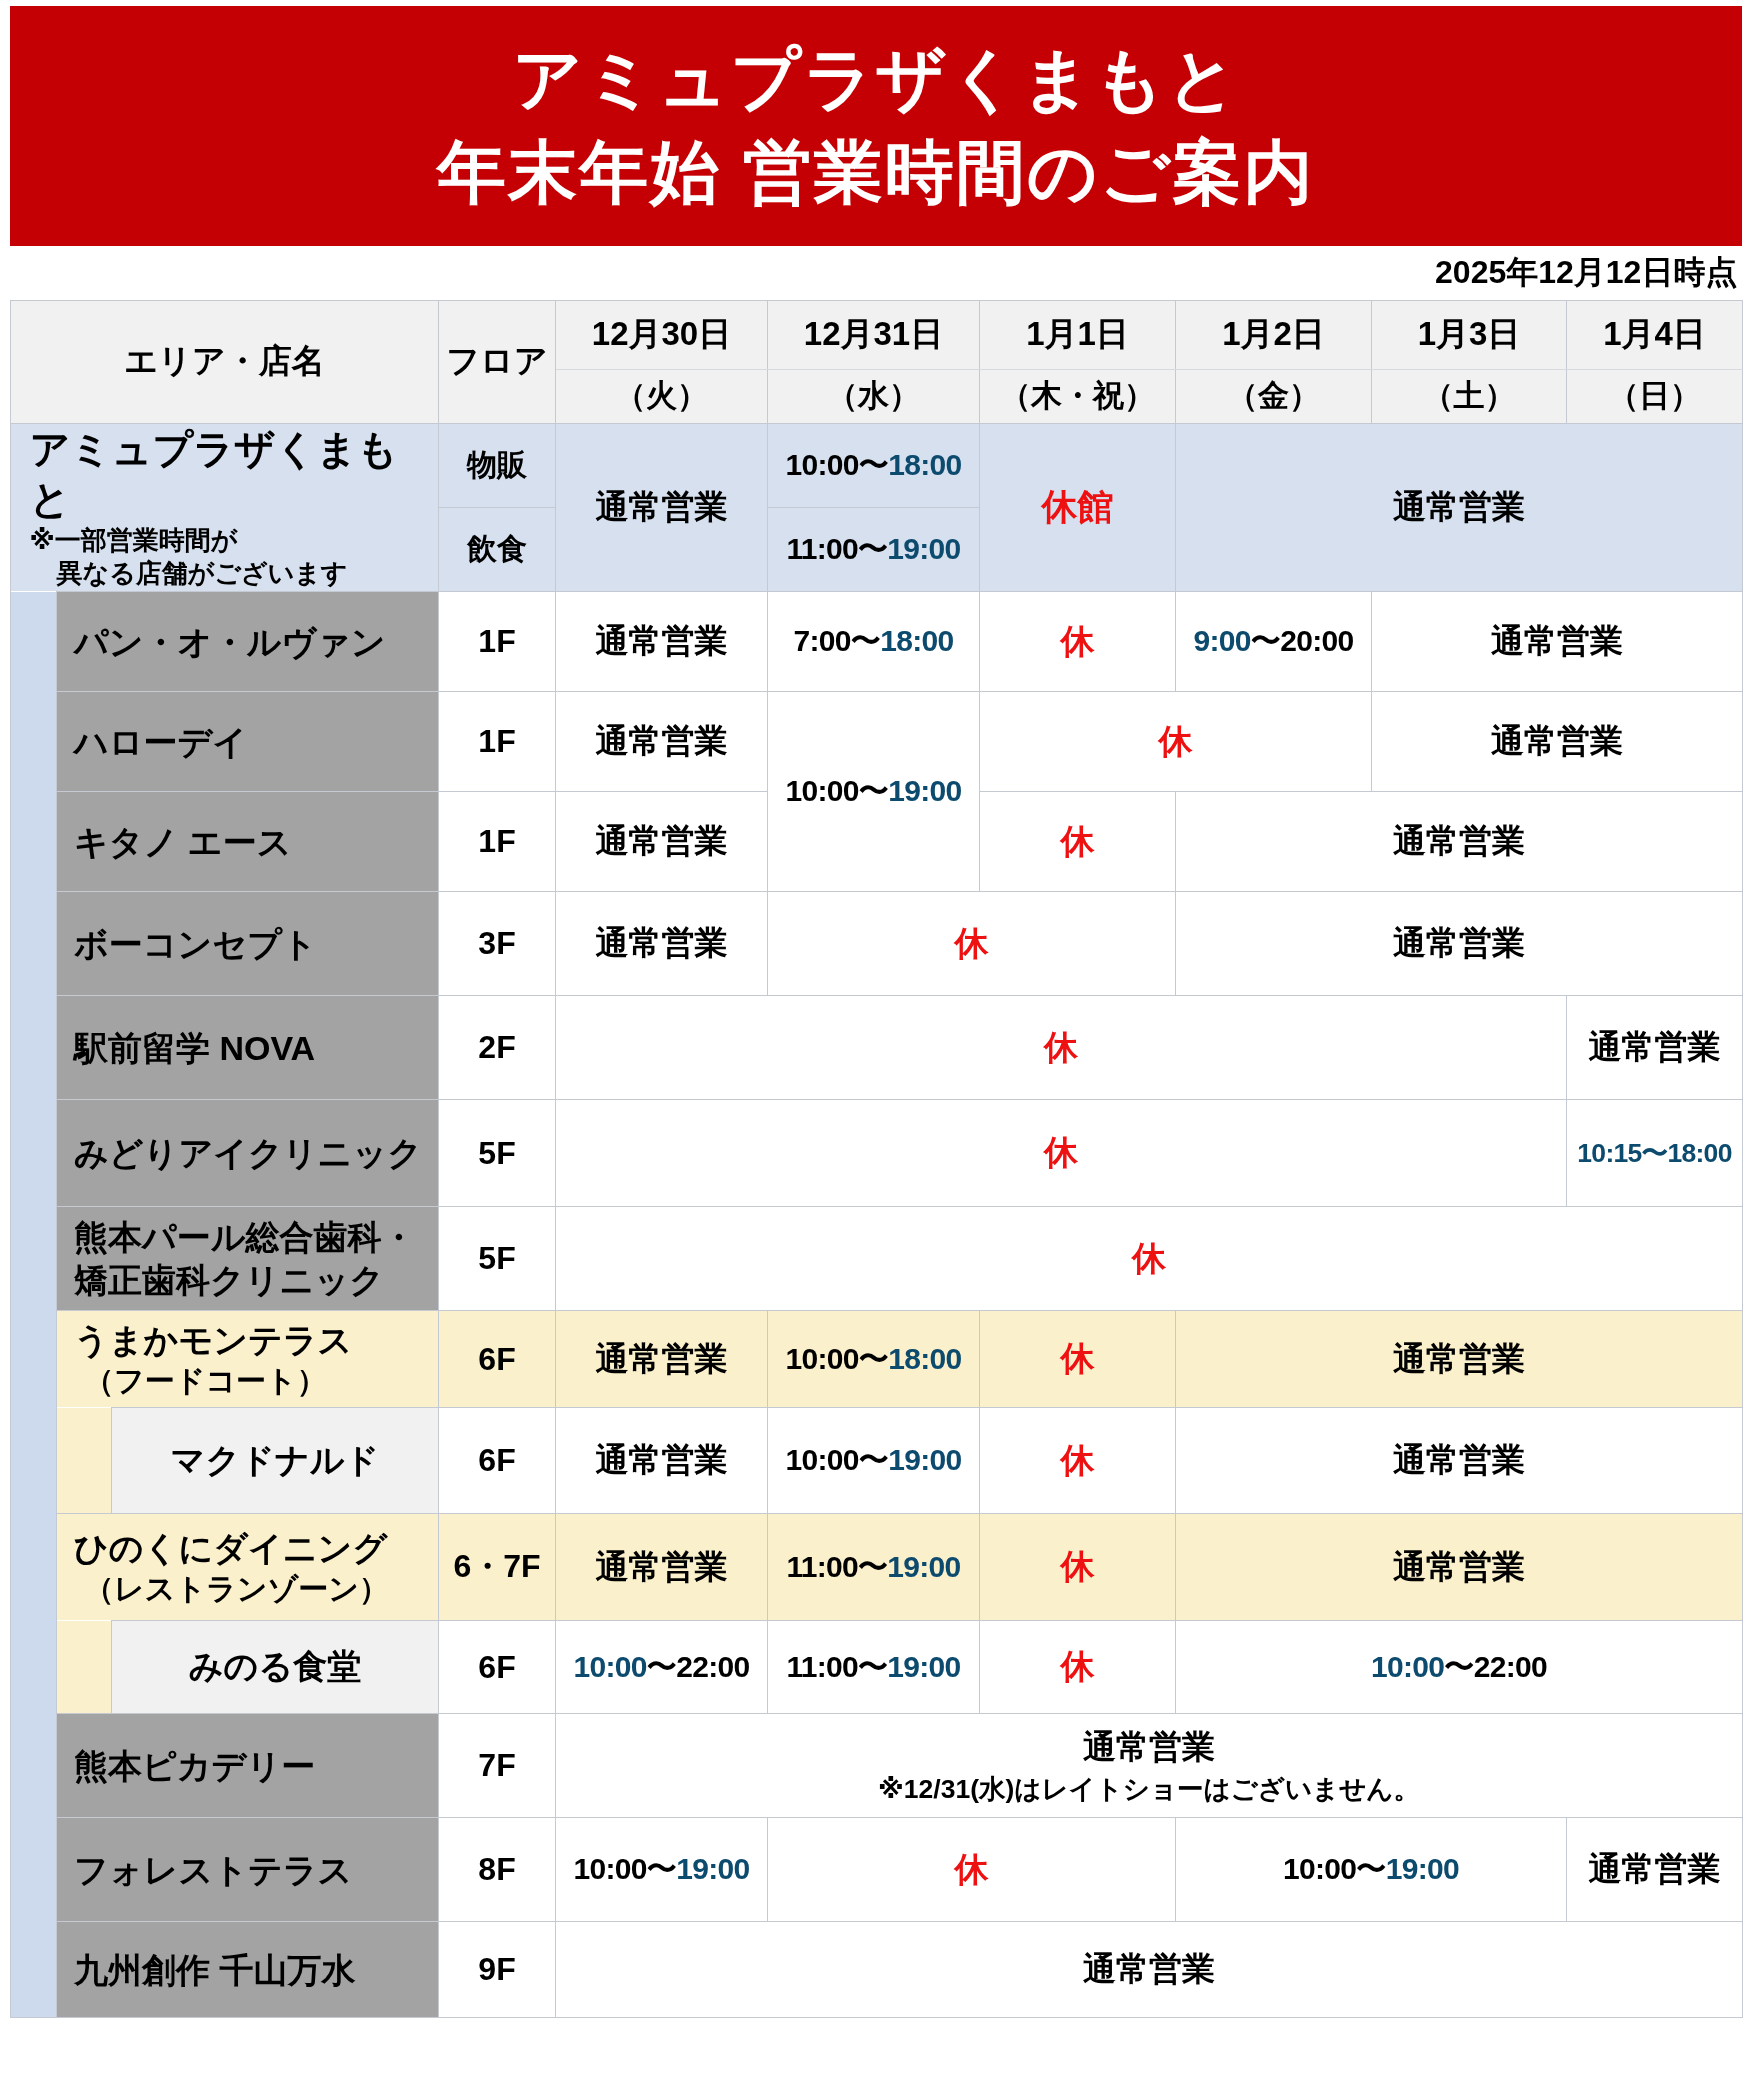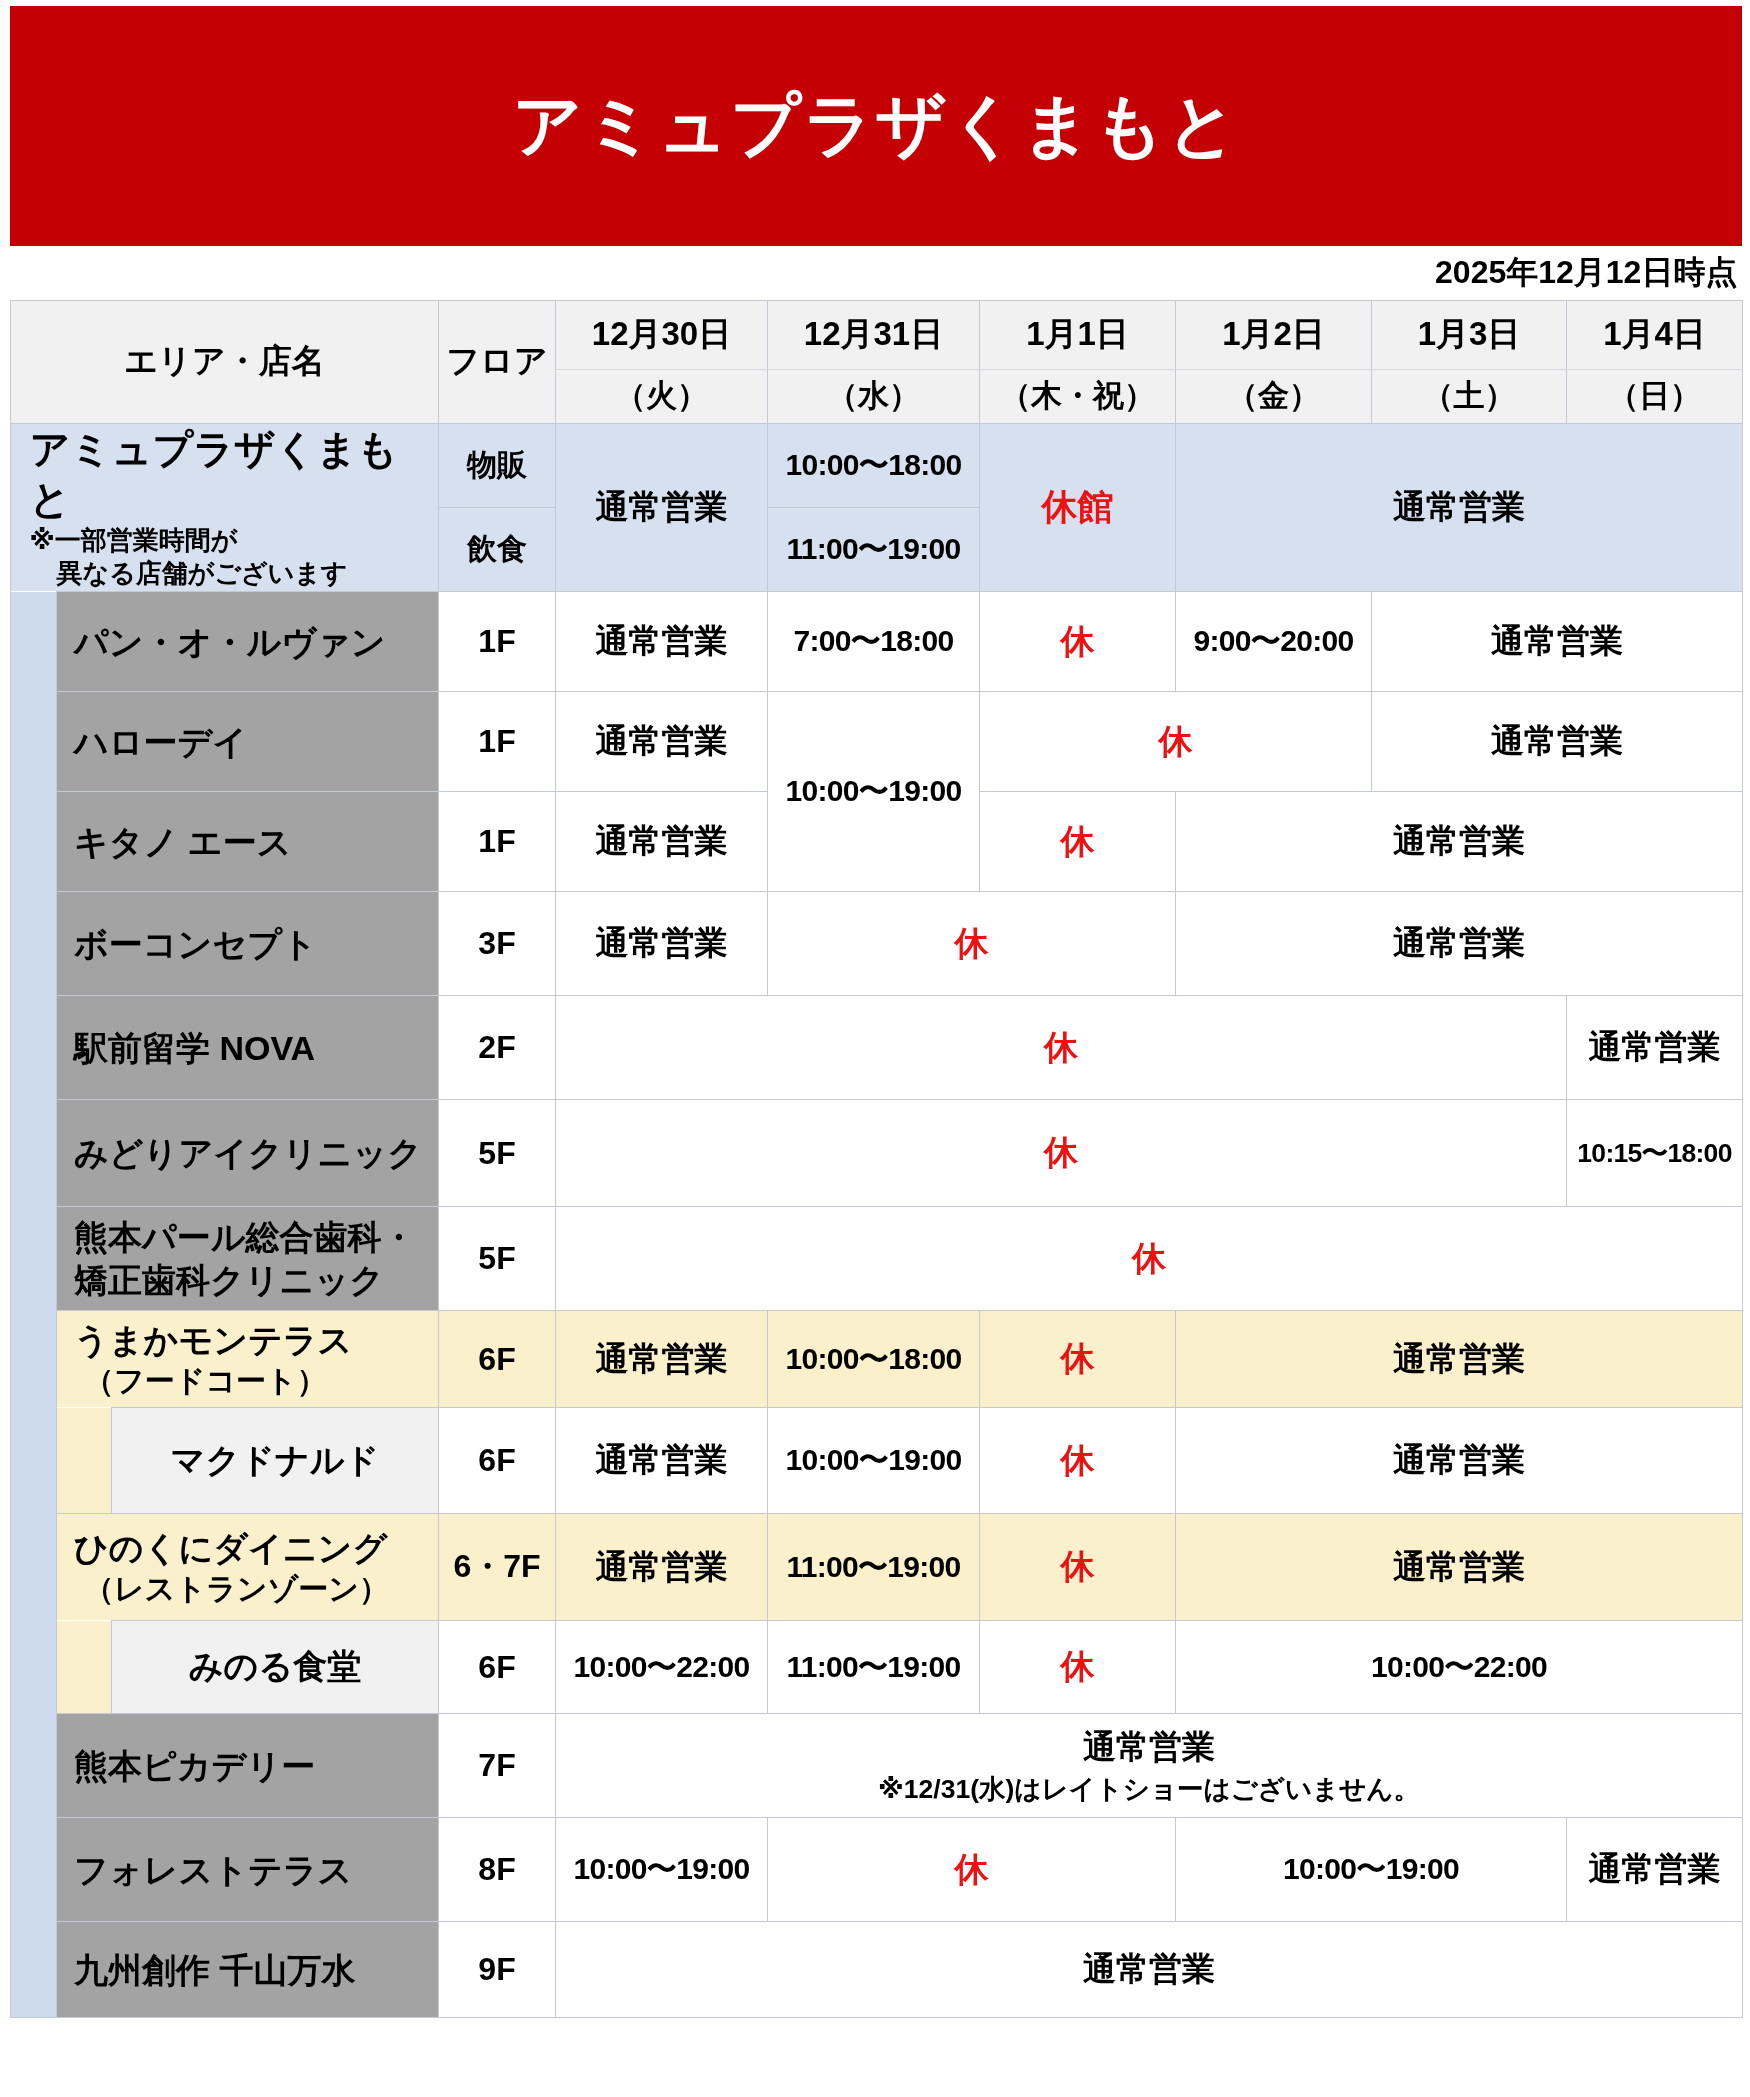--- a/index.html
+++ b/index.html
@@ -70,33 +70,34 @@
   }
   td.name .sub{font-size:30px;padding-left:10px;}
   td.name2{background:#f1f1f1;font-size:34px;}
   td.cream{background:#faf0cc;}
   td.name.cream{background:#faf0cc;}
   td.nb{border-bottom:none;}
   td.floor{font-size:32px;}
   td.val{font-size:33px;}
   td.time{font-size:30px;letter-spacing:-0.7px;white-space:nowrap;}
   td.time-sm{font-size:26.5px;letter-spacing:-0.7px;white-space:nowrap;}
-  .red{color:#000000;}
+  .red{color:#0c4a6e;}
   td.closed{font-size:34px;color:#ee1111;}
   td.closed-big{font-size:36px;color:#ee1111;}
   .pic-note{font-size:26.5px;line-height:1.45;}
   .pic-main{font-size:33px;line-height:1.45;}
 </style>
 </head>
 <body>
 
 <div class="page">
 
   <div class="banner">
     <div class="bline">アミュプラザくまもと</div>
+    <div class="bline">年末年始 営業時間のご案内</div>
   </div>
 
   <div class="asof">2025年12月12日時点</div>
 
 
   <table>
     <colgroup>
       <col class="cA">
         <col class="cB">
         <col class="cC">

